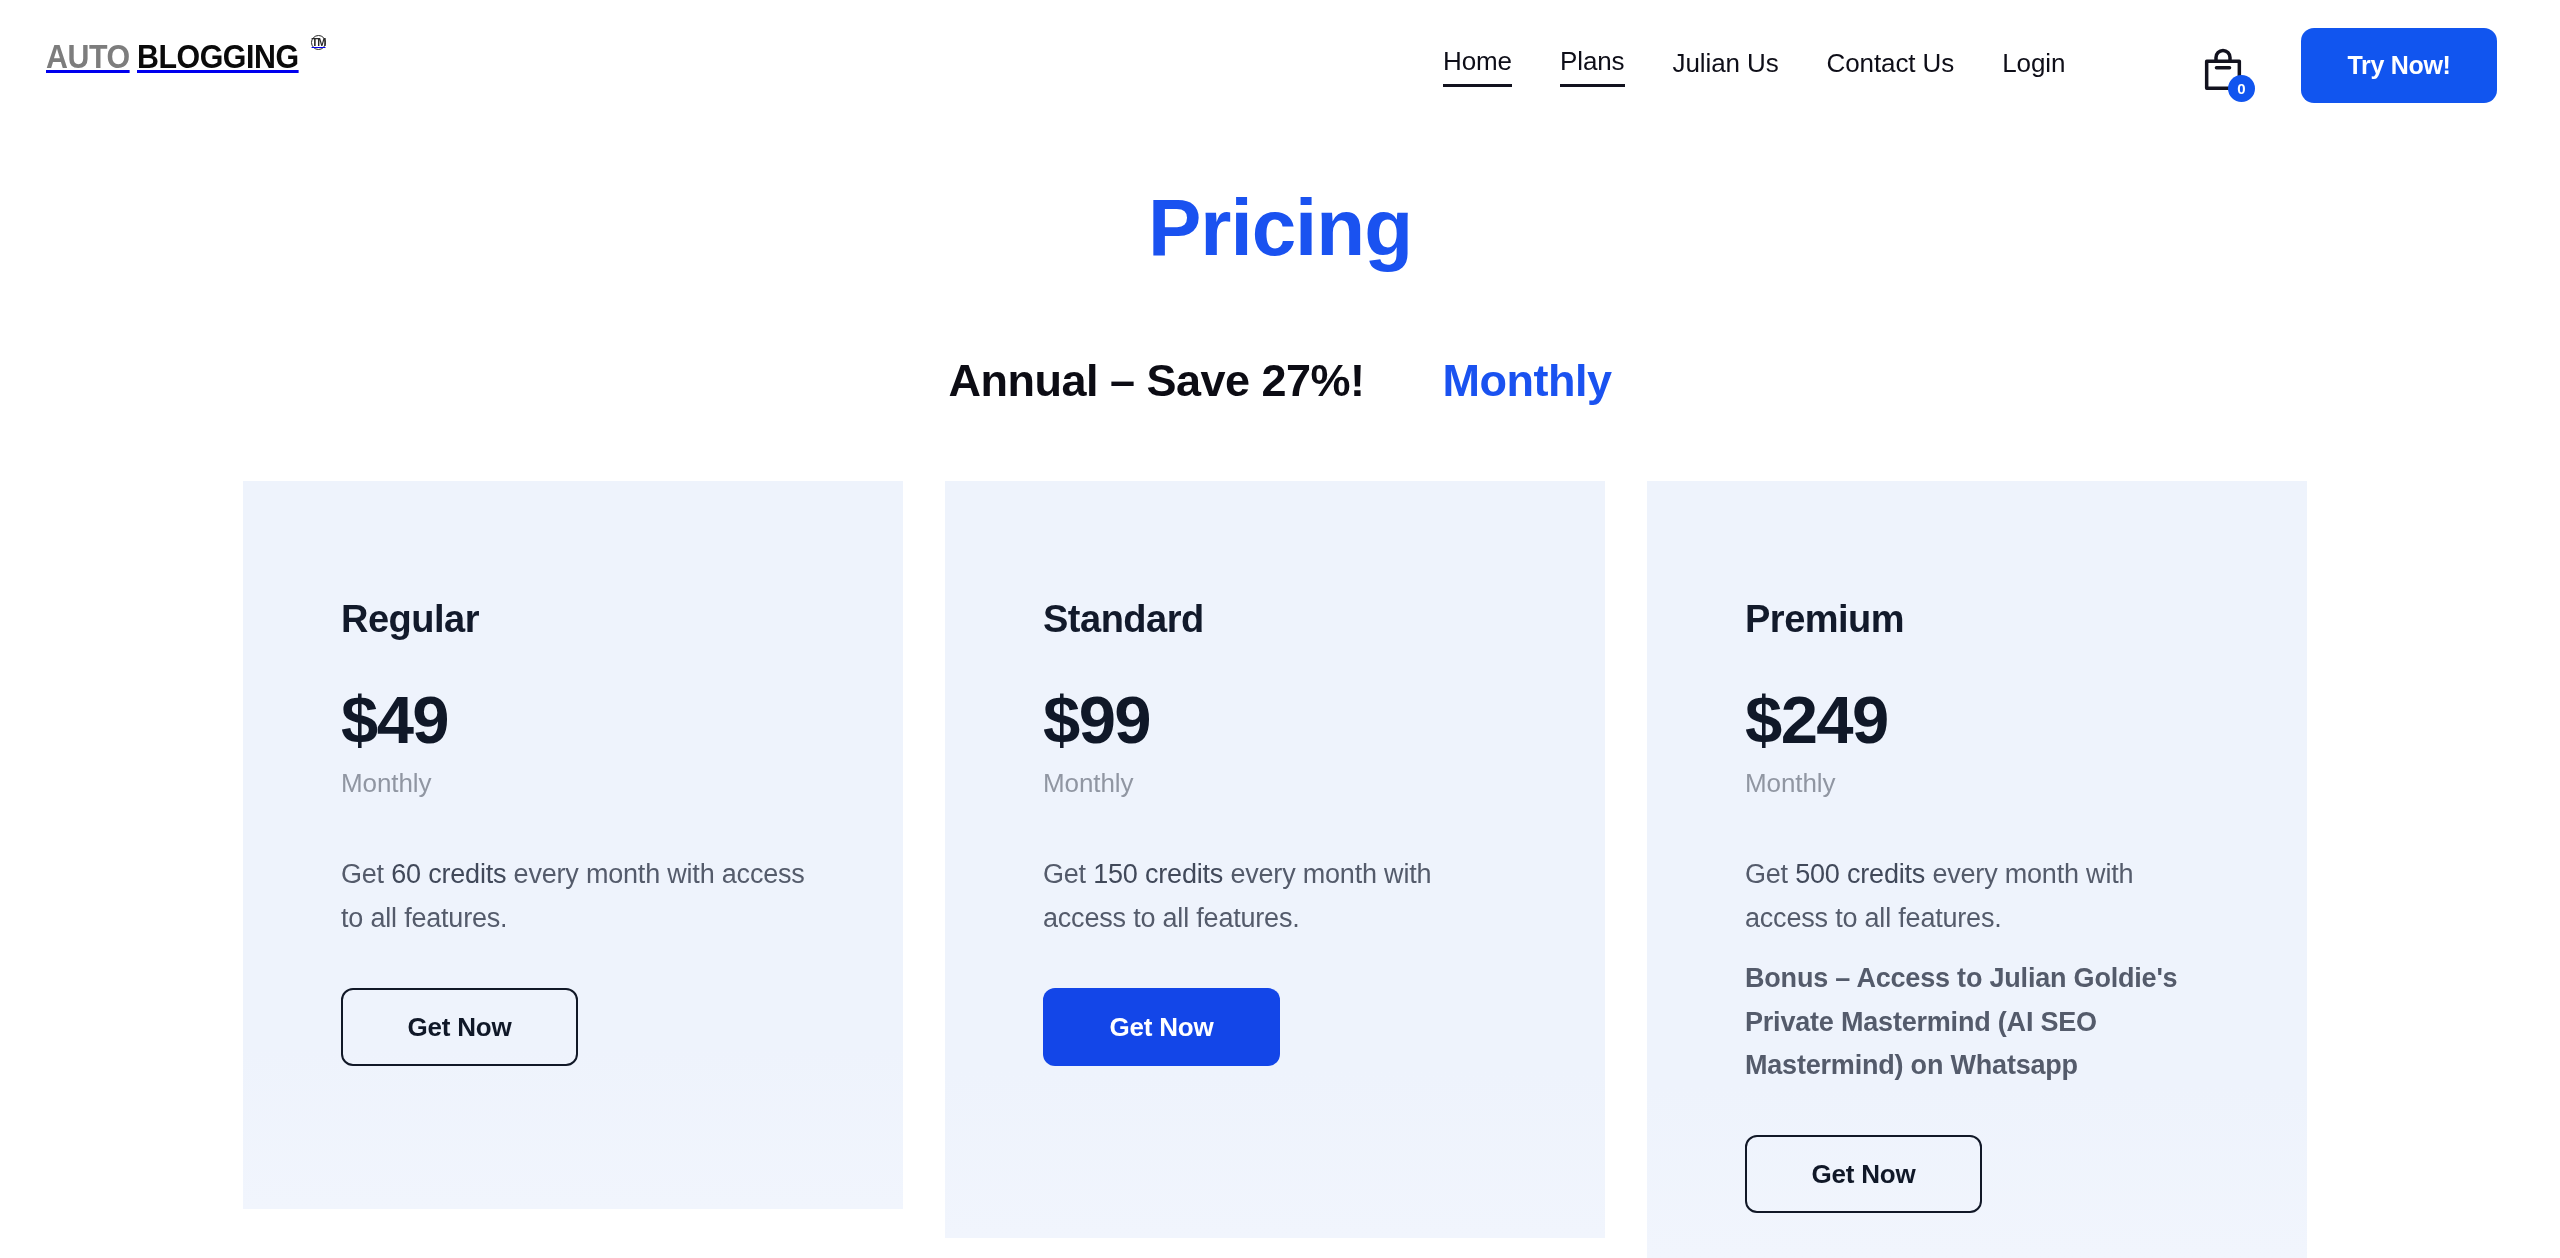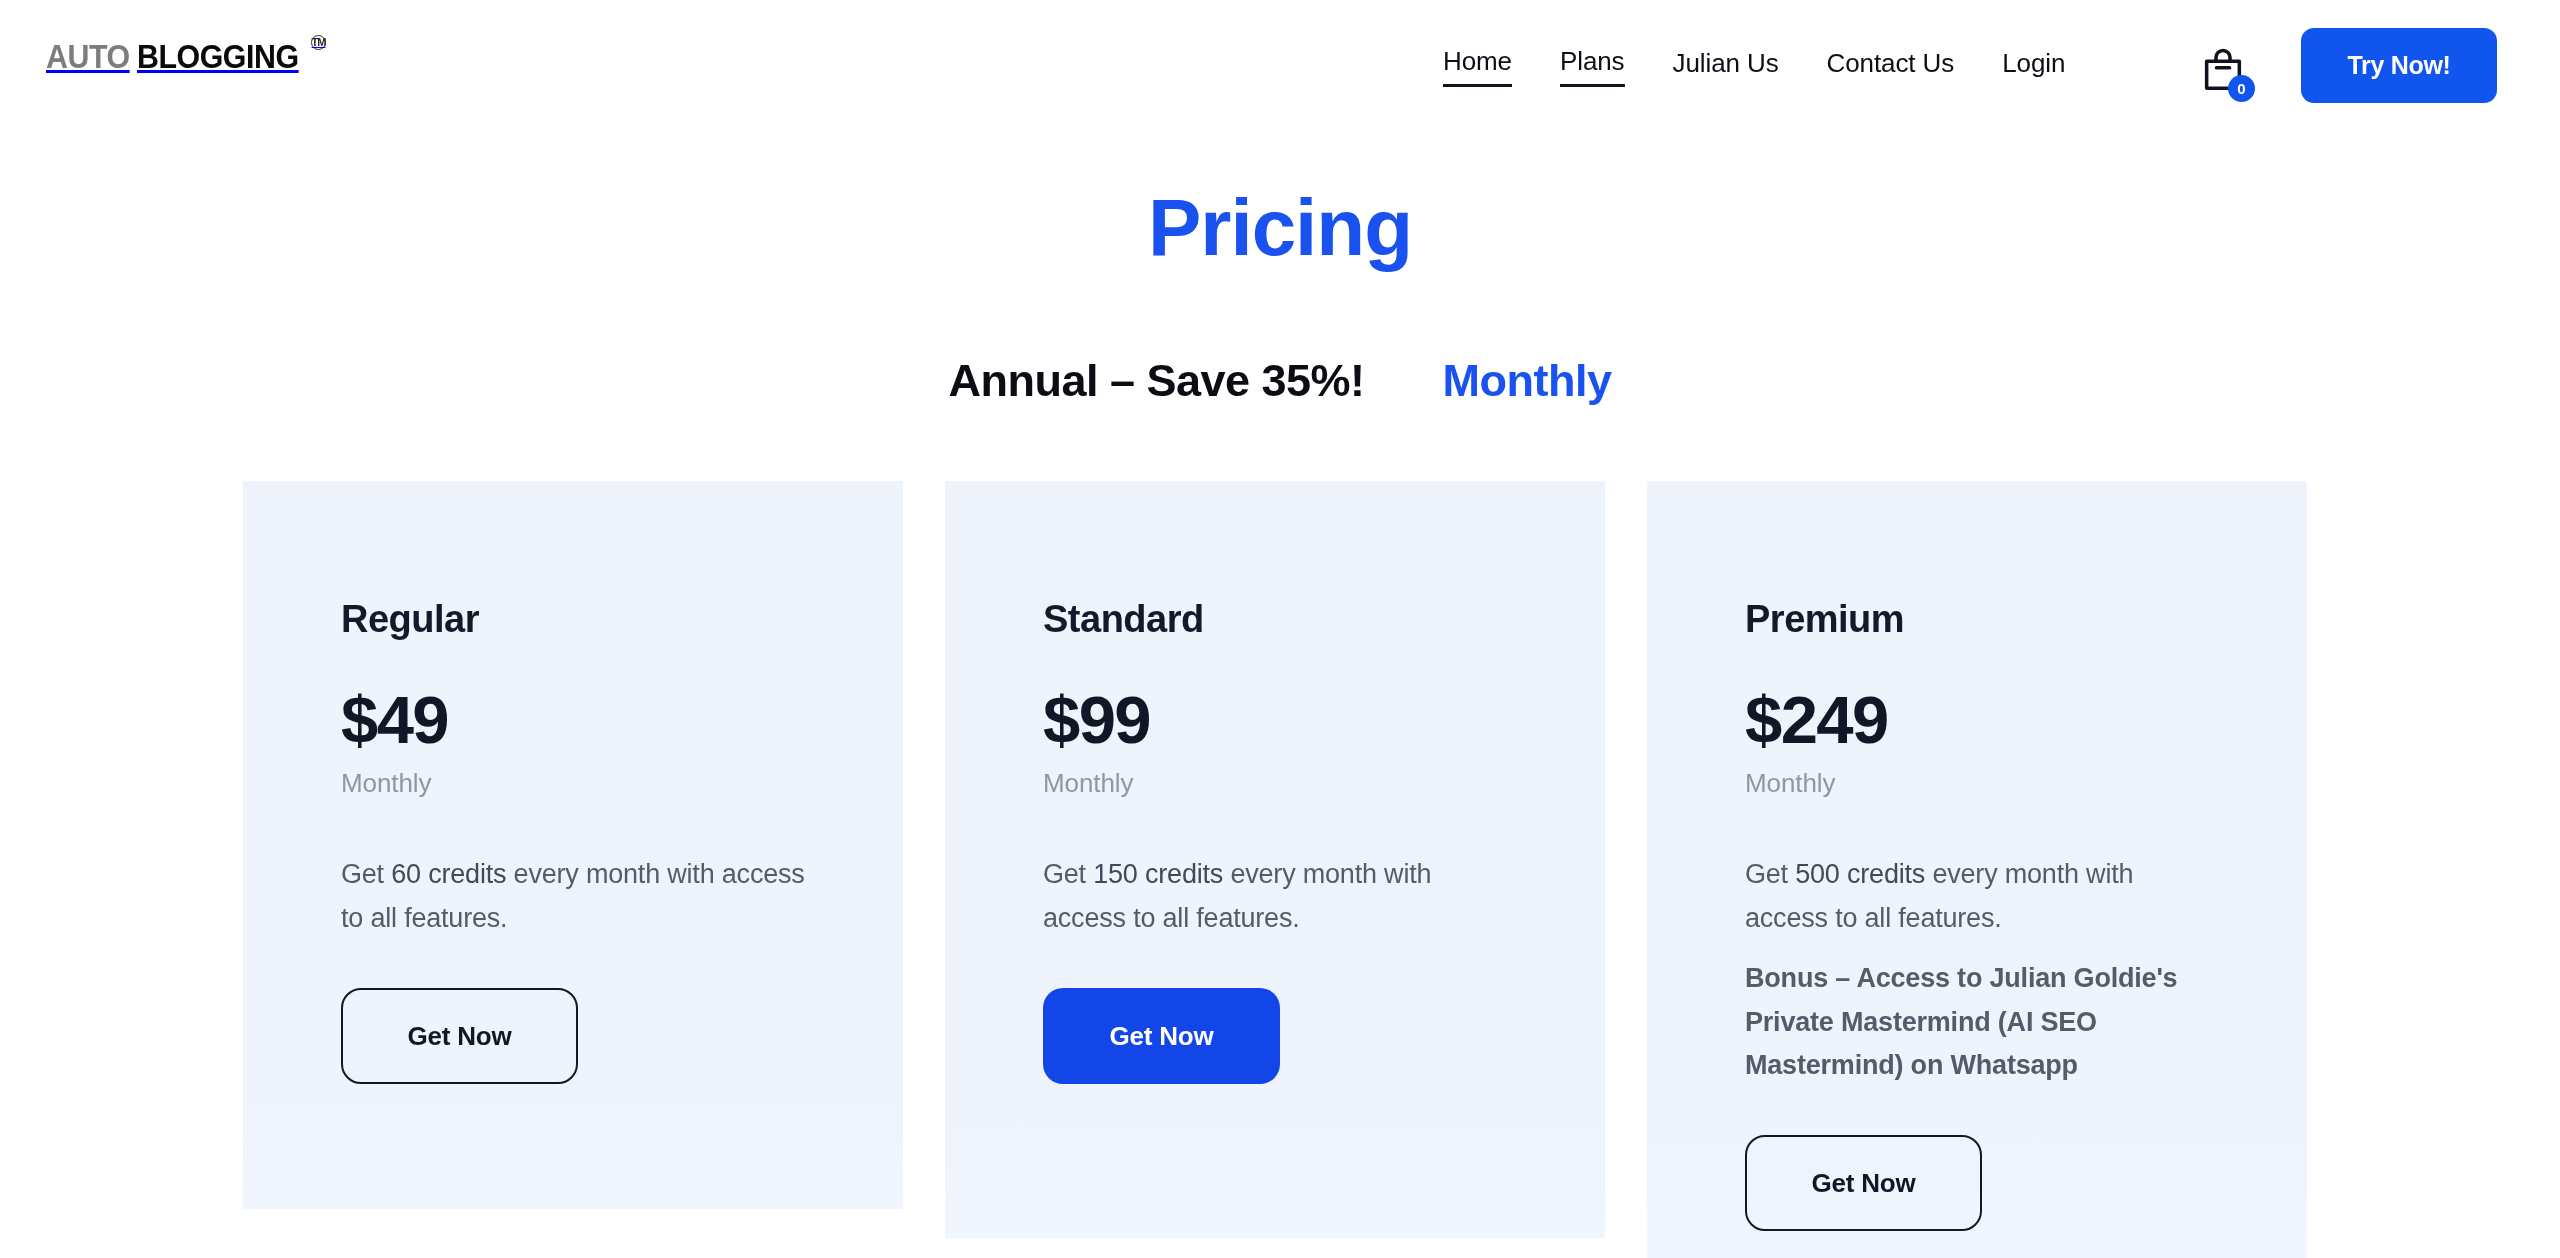--- a/index.html
+++ b/index.html
@@ -214,24 +214,24 @@
     line-height: 1.62;
     color: #545b6b;
     font-weight: 700;
     margin-top: 16px;
     letter-spacing: -0.2px;
   }
 
   .plan-cta {
     display: inline-block;
     margin-top: 47px;
-    height: 96px;
+    height: 78px;
     min-width: 237px;
     padding: 0 32px;
-    border-radius: 20px;
+    border-radius: 12px;
     font-size: 26px;
     font-weight: 600;
     font-family: "Liberation Sans", sans-serif;
     letter-spacing: -0.2px;
     cursor: pointer;
     line-height: 74px;
     text-align: center;
   }
   .plan-cta.outline {
     background: transparent;
@@ -272,21 +272,21 @@
     </svg>
     <span class="cart-badge">0</span>
   </div>
 
   <button class="try-now-btn">Try Now!</button>
 </header>
 
 <h1 class="page-title">Pricing</h1>
 
 <div class="billing-toggle">
-  <span class="toggle-opt inactive">Annual – Save 35%!</span>
+  <span class="toggle-opt inactive">Annual – Save 27%!</span>
   <span class="toggle-opt active">Monthly</span>
 </div>
 
 <section class="cards-area">
 
   <article class="pcard pcard-1">
     <h2 class="plan-name">Regular</h2>
     <div class="plan-price">$49</div>
     <div class="plan-period">Monthly</div>
     <p class="plan-desc">

